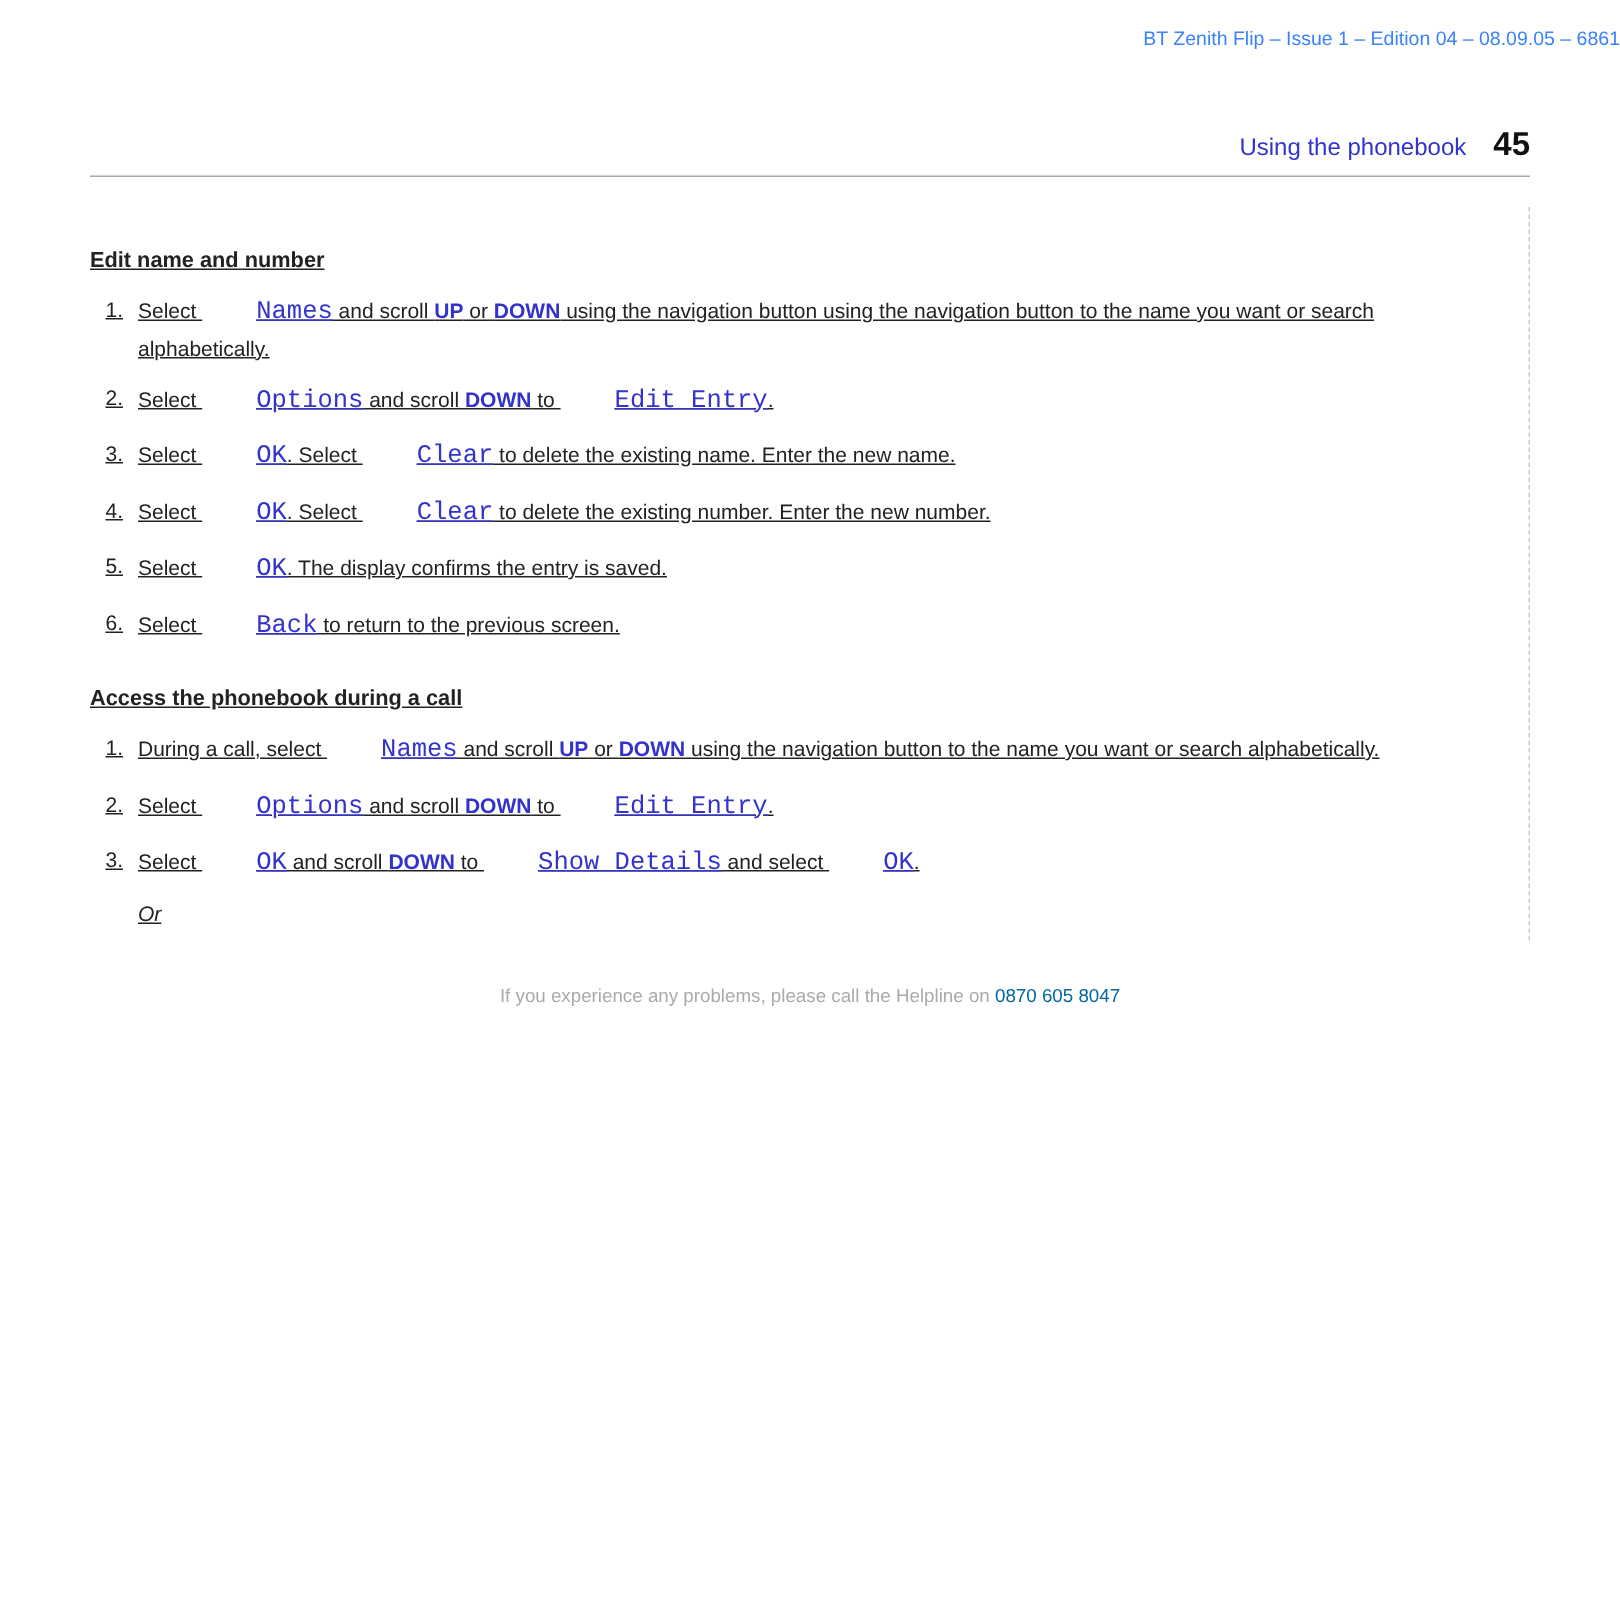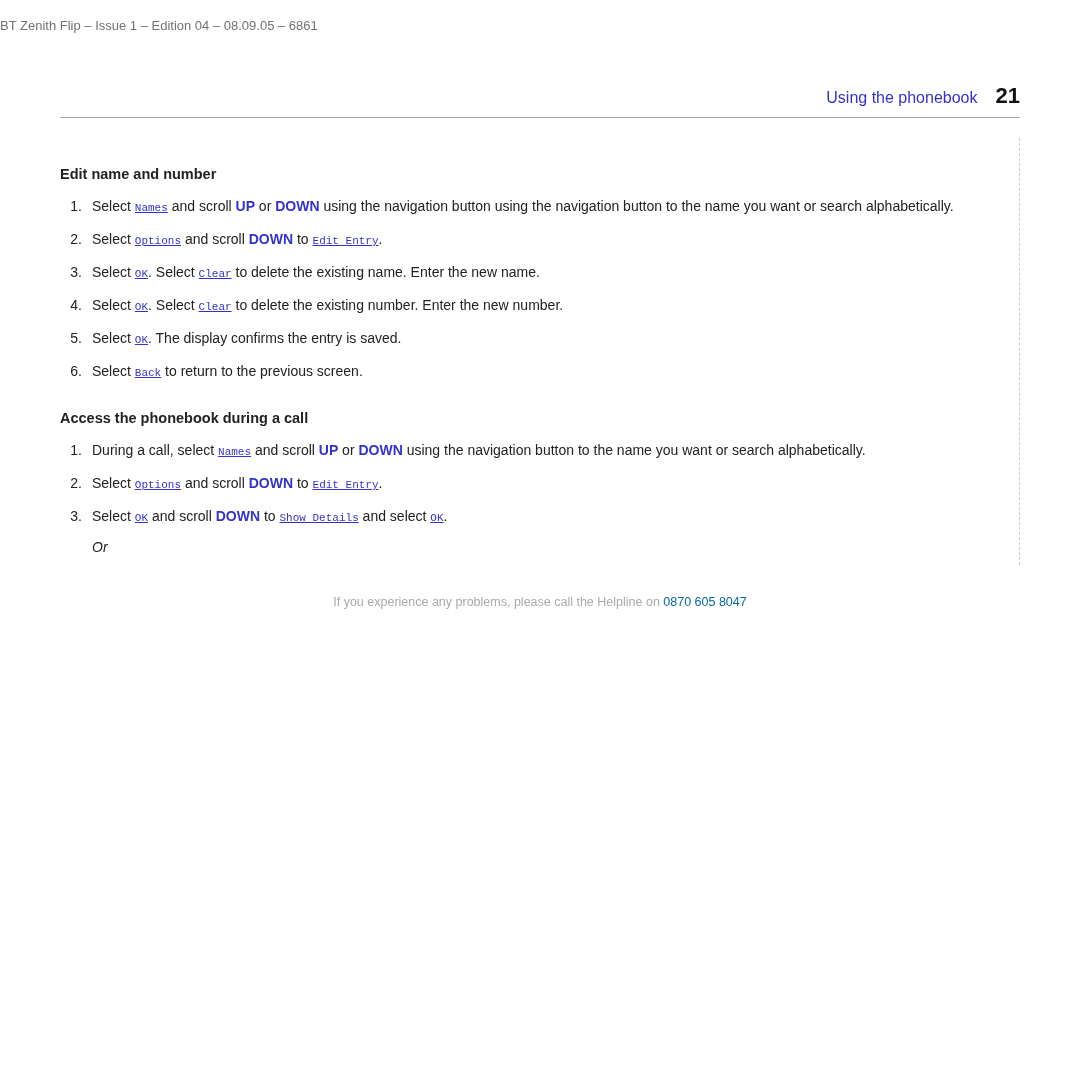--- a/index.html
+++ b/index.html
@@ -12,24 +12,24 @@
       background: #ffffff;
       font-family: Arial, Helvetica, sans-serif;
       font-size: 14px;
       color: #222222;
       width: 1080px;
       min-height: 1068px;
       position: relative;
     }
 
     .page-header {
-      text-align: left;
+      text-align: right;
       padding: 18px 0 10px 0;
       font-size: 13px;
-      color: #737373;
+      color: #3b82f6;
     }
 
     .page-top-section {
       display: flex;
       justify-content: flex-end;
       align-items: flex-end;
       padding: 40px 60px 8px 60px;
     }
 
     .header-right {
@@ -59,20 +59,21 @@
     .main-content {
       display: flex;
       padding: 20px 60px 0 60px;
       gap: 0;
     }
 
     .left-column {
       flex: 1;
       padding-right: 30px;
       border-right: 1px dashed #cccccc;
+      text-decoration: underline;
     }
 
     .right-column {
       width: 220px;
       padding-left: 24px;
       padding-top: 320px;
     }
 
     .right-note {
       color: #3333cc;
@@ -107,21 +108,22 @@
     }
 
     .list-content {
       flex: 1;
     }
 
     .blue-link {
       color: #3333cc;
       text-decoration: underline;
       font-family: 'Courier New', Courier, monospace;
-      font-size: 11px;
+      font-size: 17px;
+      margin-left: 36px;
     }
 
     .bold-blue {
       color: #3333cc;
       font-weight: bold;
     }
 
     .section-gap {
       margin-top: 28px;
     }
@@ -153,21 +155,21 @@
 </head>
 <body>
 
 <div class="page-header">
   <span>BT Zenith Flip – Issue 1 – Edition 04 – 08.09.05 – 6861</span>
 </div>
 
 <div class="page-top-section">
   <div class="header-right">
     <span class="section-title">Using the phonebook</span>
-    <span class="page-number">21</span>
+    <span class="page-number">45</span>
   </div>
 </div>
 
 <hr class="divider-line">
 
 <div class="main-content">
 
   <div class="left-column">
 
     <div class="section-gap">

